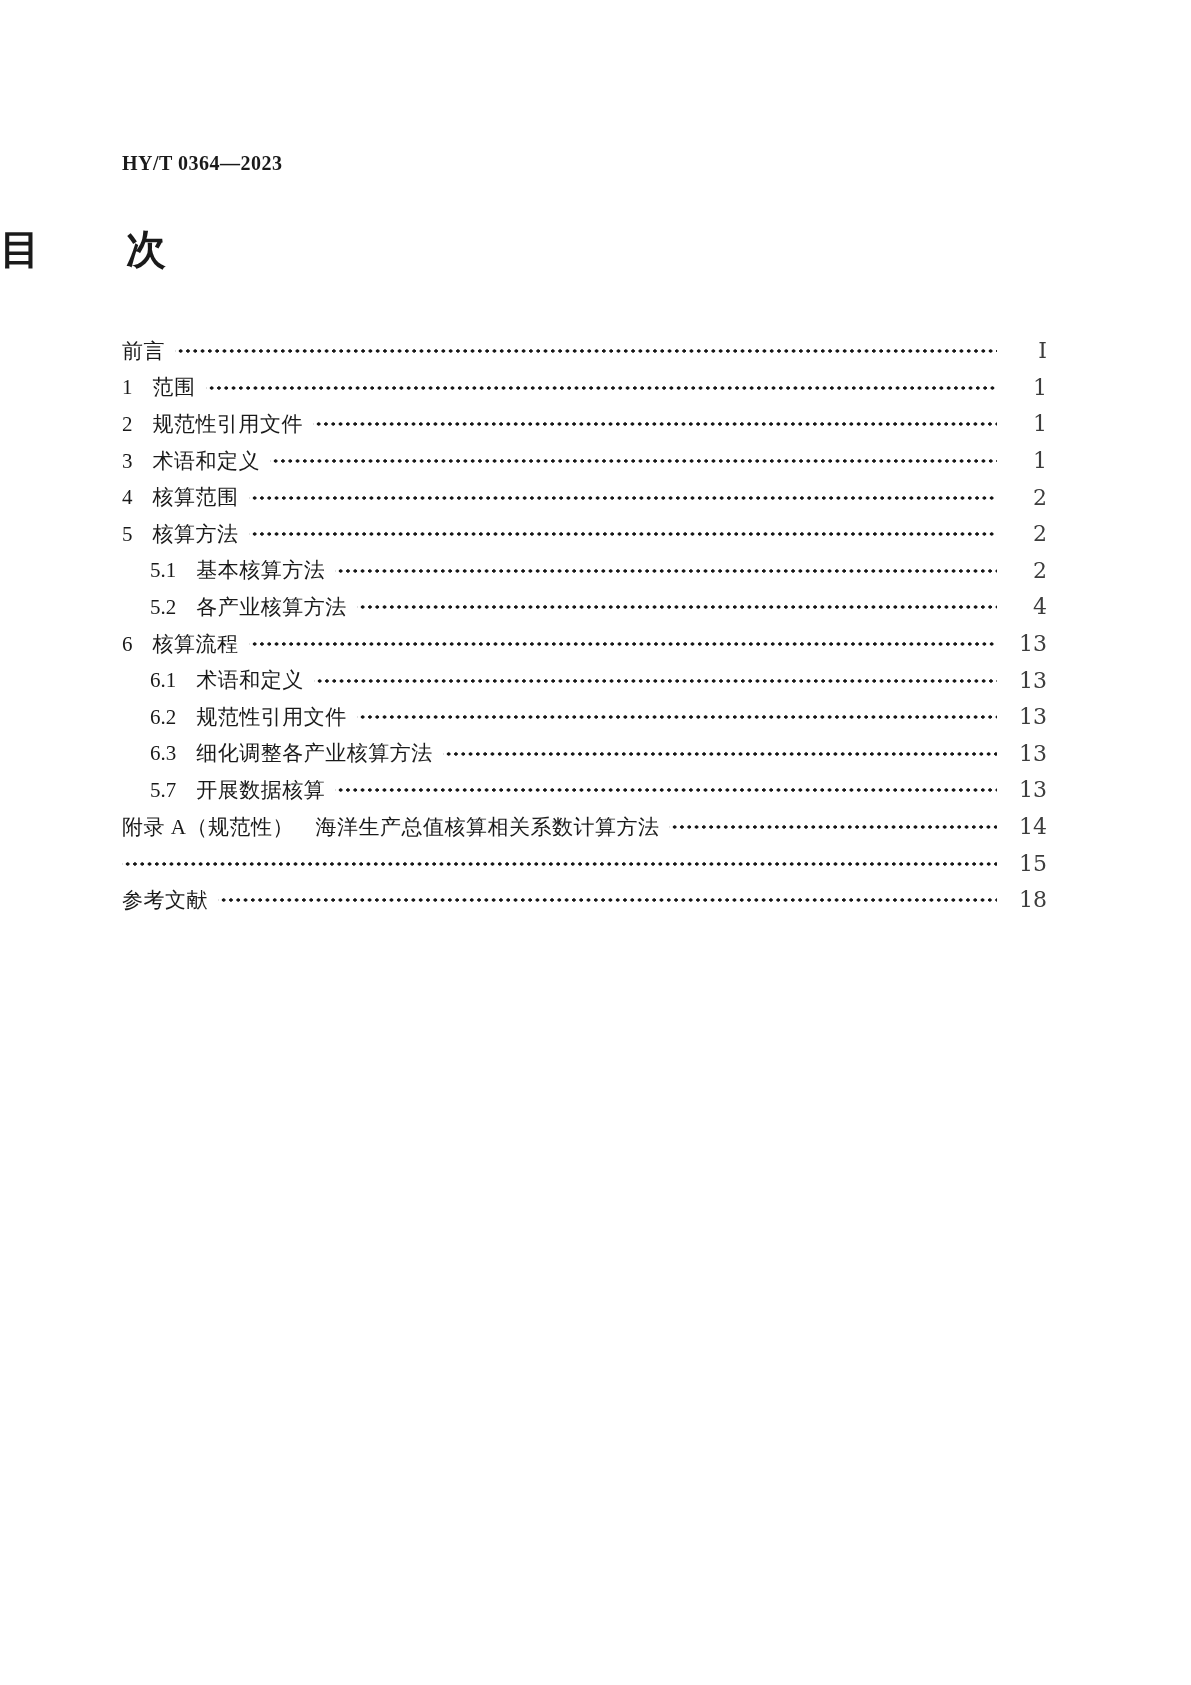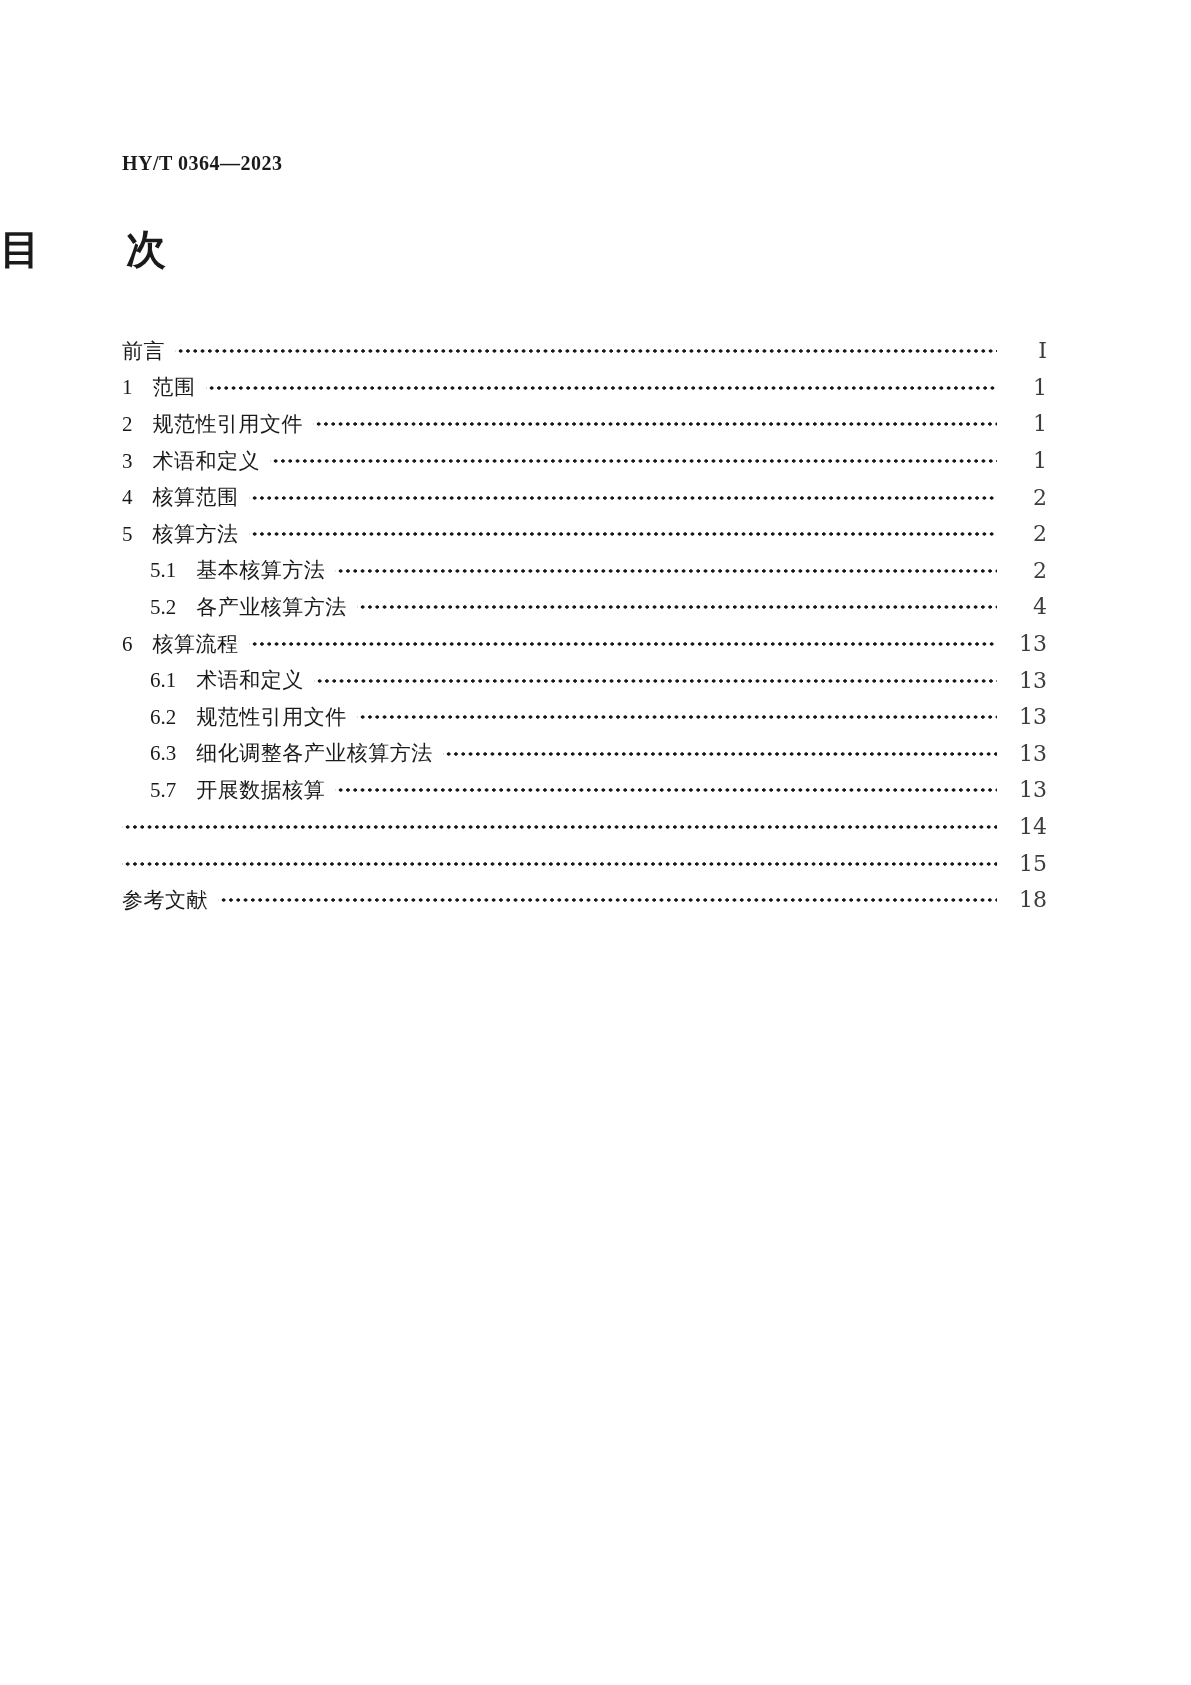--- a/index.html
+++ b/index.html
@@ -166,20 +166,21 @@
     <span class="toc-page">13</span>
   </div>
       <div class="toc-row level-1">
     <span class="toc-num">5.7</span>
     <span class="toc-label">开展数据核算</span>
     <span class="toc-leader"></span>
     <span class="toc-page">13</span>
   </div>
       <div class="toc-row level-0">
 
+    <span class="toc-label">附录 A（规范性）　海洋生产总值核算相关系数计算方法</span>
     <span class="toc-leader"></span>
     <span class="toc-page">14</span>
   </div>
       <div class="toc-row level-0">
 
     <span class="toc-leader"></span>
     <span class="toc-page">15</span>
   </div>
       <div class="toc-row level-0">
 

